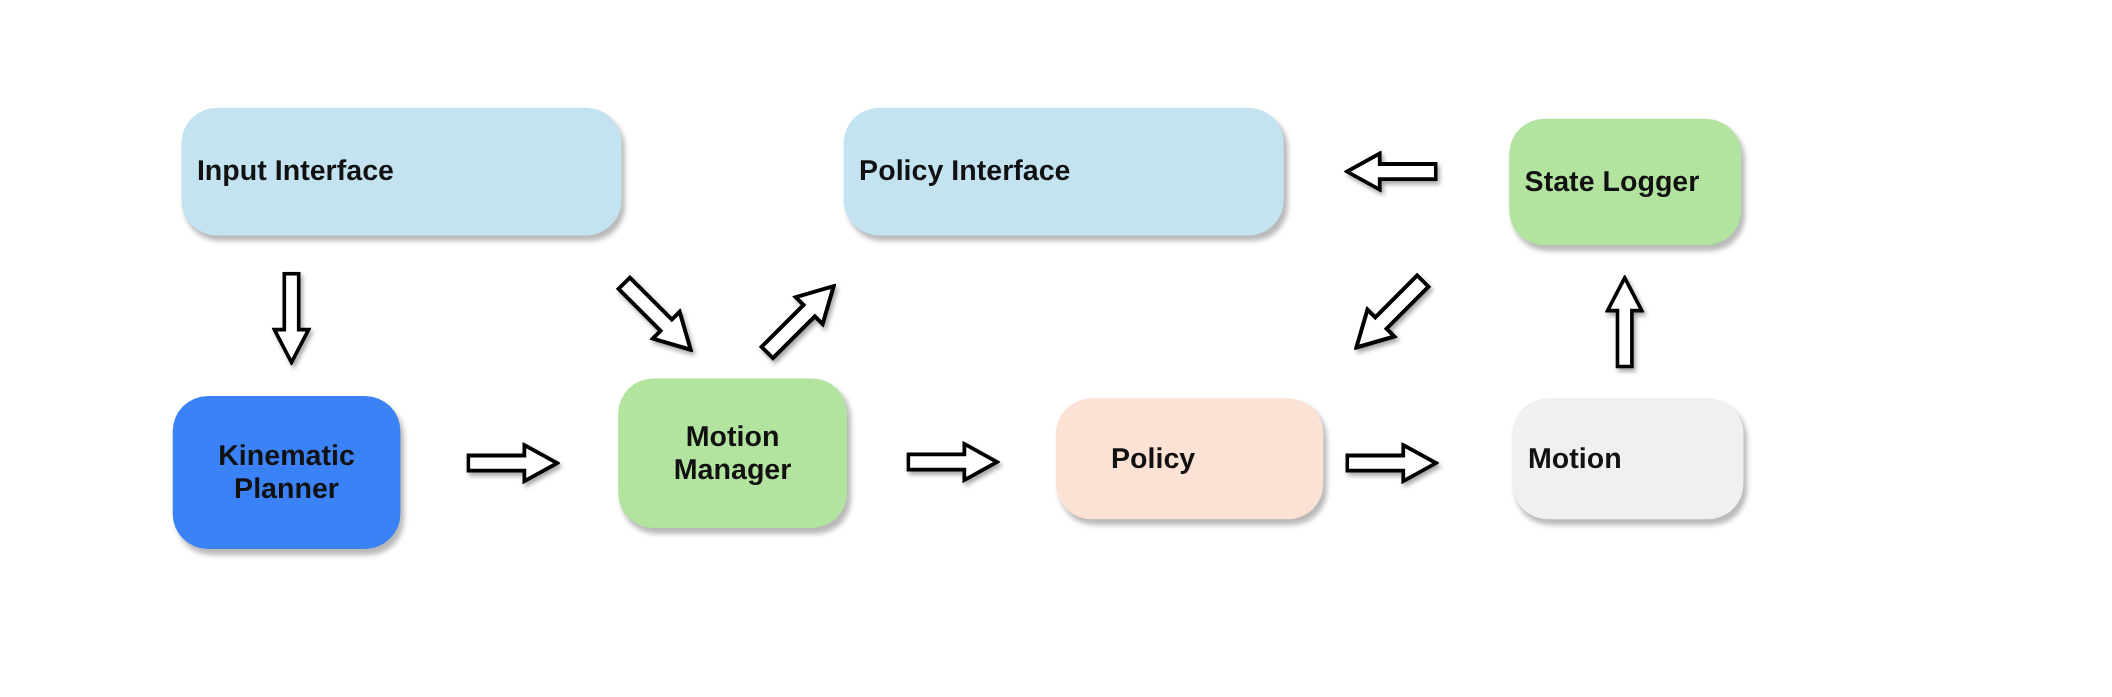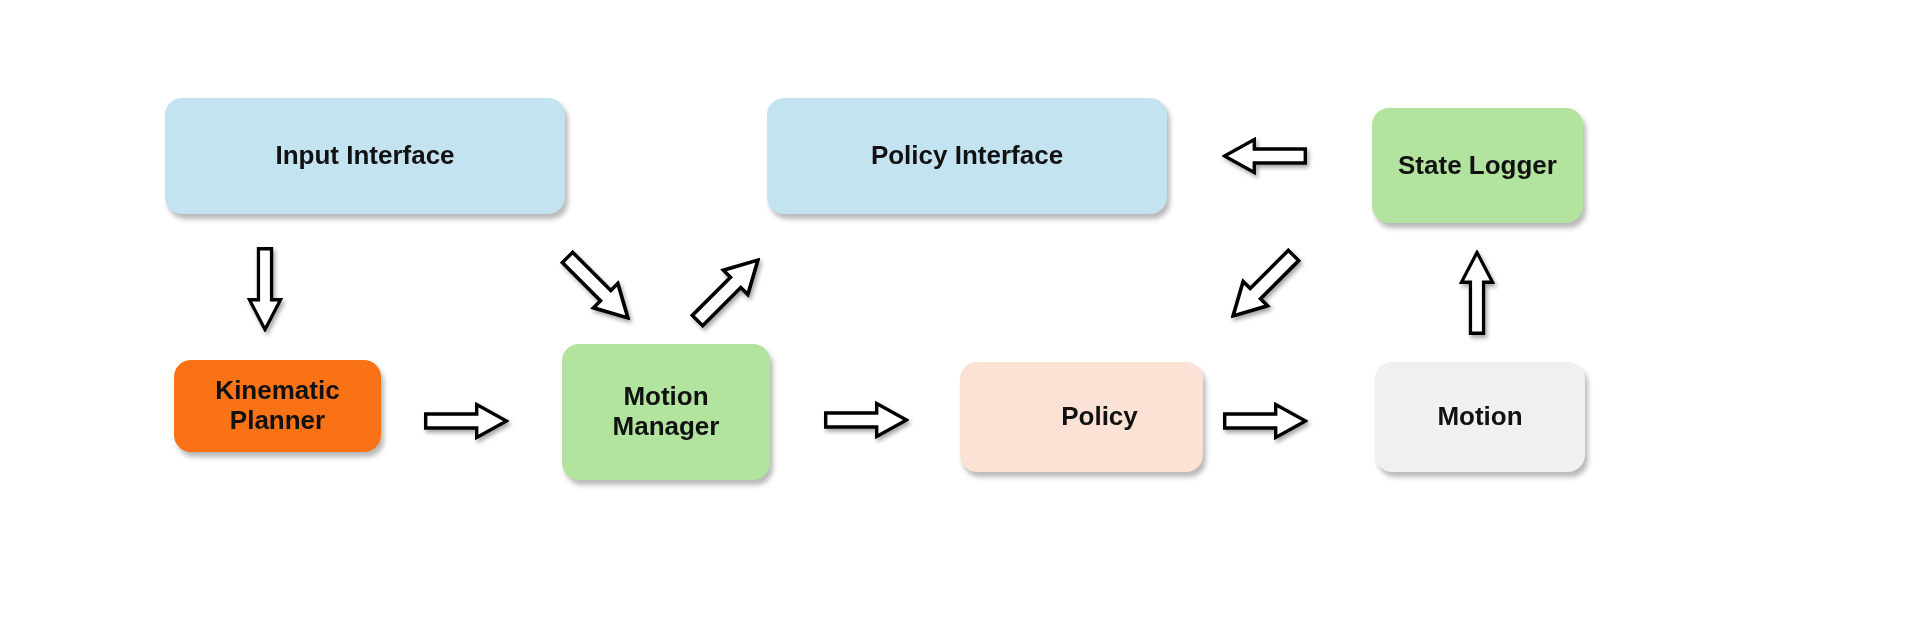--- a/index.html
+++ b/index.html
@@ -10,24 +10,24 @@
   }
   .canvas {
     position: relative;
     width: 1920px;
     height: 634px;
     background: #ffffff;
     overflow: hidden;
   }
   .node {
     position: absolute;
-    border-radius: 17px;
+    border-radius: 32px;
     display: flex;
     align-items: center;
-    justify-content: center;
+    justify-content: flex-start;
     text-align: center;
     box-shadow: 3px 5px 5px rgba(0,0,0,0.28);
   }
   .node .label {
     font-size: 26px;
     font-weight: 700;
     color: #111111;
     line-height: 1.15;
     padding: 0 14px;
   }
@@ -71,21 +71,21 @@
   </div>
 
   <div class="node" style="left: 767px; top: 98px; width: 400px; height: 116px; background: rgb(196, 227, 241);">
     <span class="label">Policy Interface</span>
   </div>
 
   <div class="node" style="left: 1372px; top: 98px; width: 211px; height: 115px; background: rgb(178, 227, 159); margin-top: 10px;">
     <span class="label">State Logger</span>
   </div>
 
-  <div class="node" style="left: 174px; top: 360px; width: 207px; height: 92px; background: #f97316;">
+  <div class="node" style="left: 157px; top: 360px; width: 207px; height: 139px; background: #3b82f6;">
     <span class="label">Kinematic Planner</span>
   </div>
 
   <div class="node" style="left: 562px; top: 344px; width: 208px; height: 136px; background: rgb(178, 227, 159);">
     <span class="label">Motion Manager</span>
   </div>
 
   <div class="node" style="left: 960px; top: 362px; width: 207px; height: 110px; background: rgb(251, 226, 213); padding-left: 36px;">
     <span class="label">Policy</span>
   </div>

